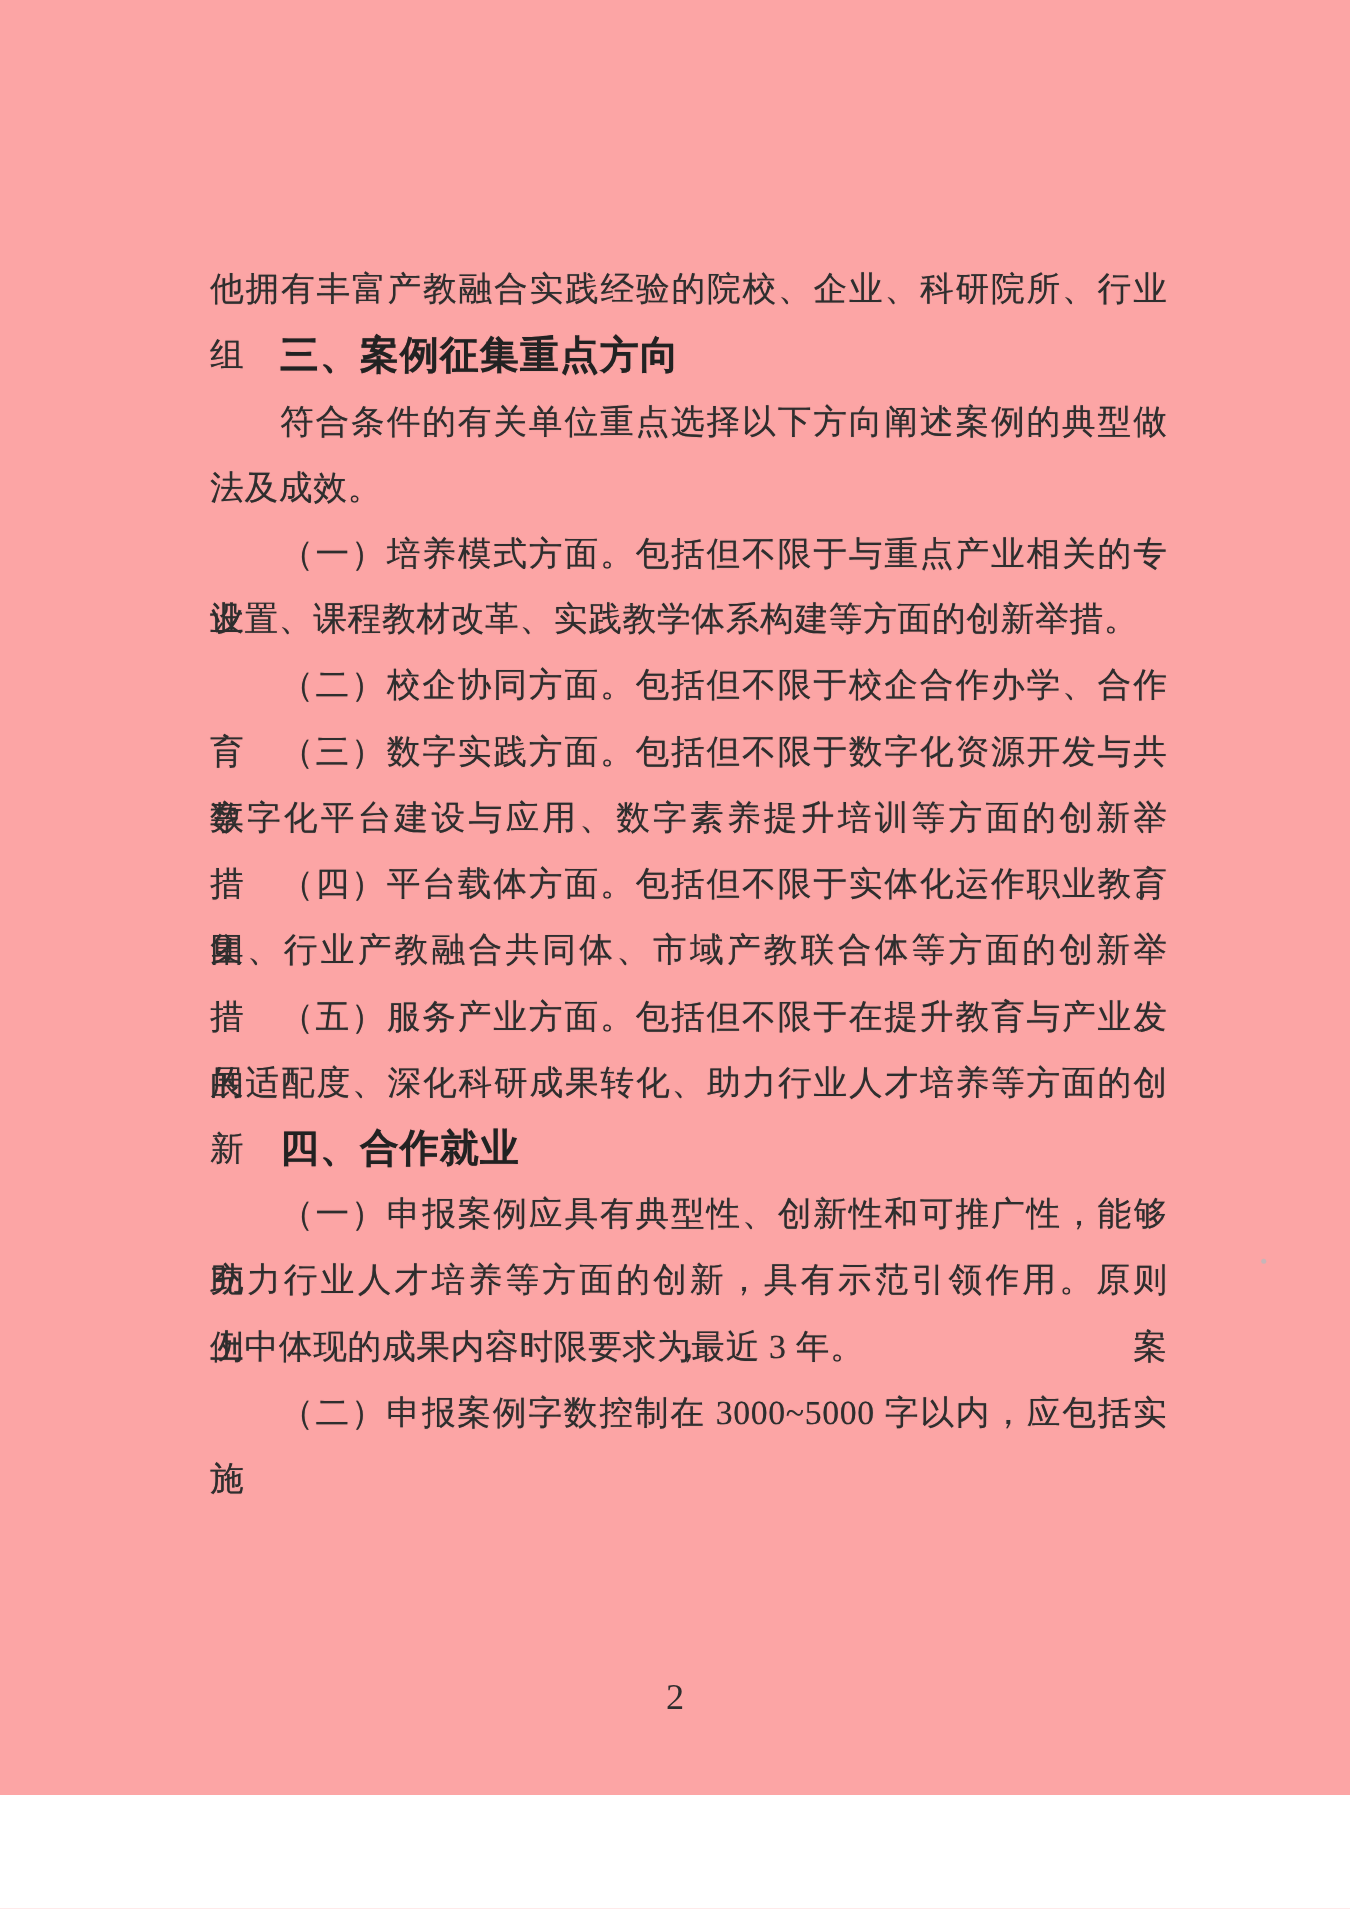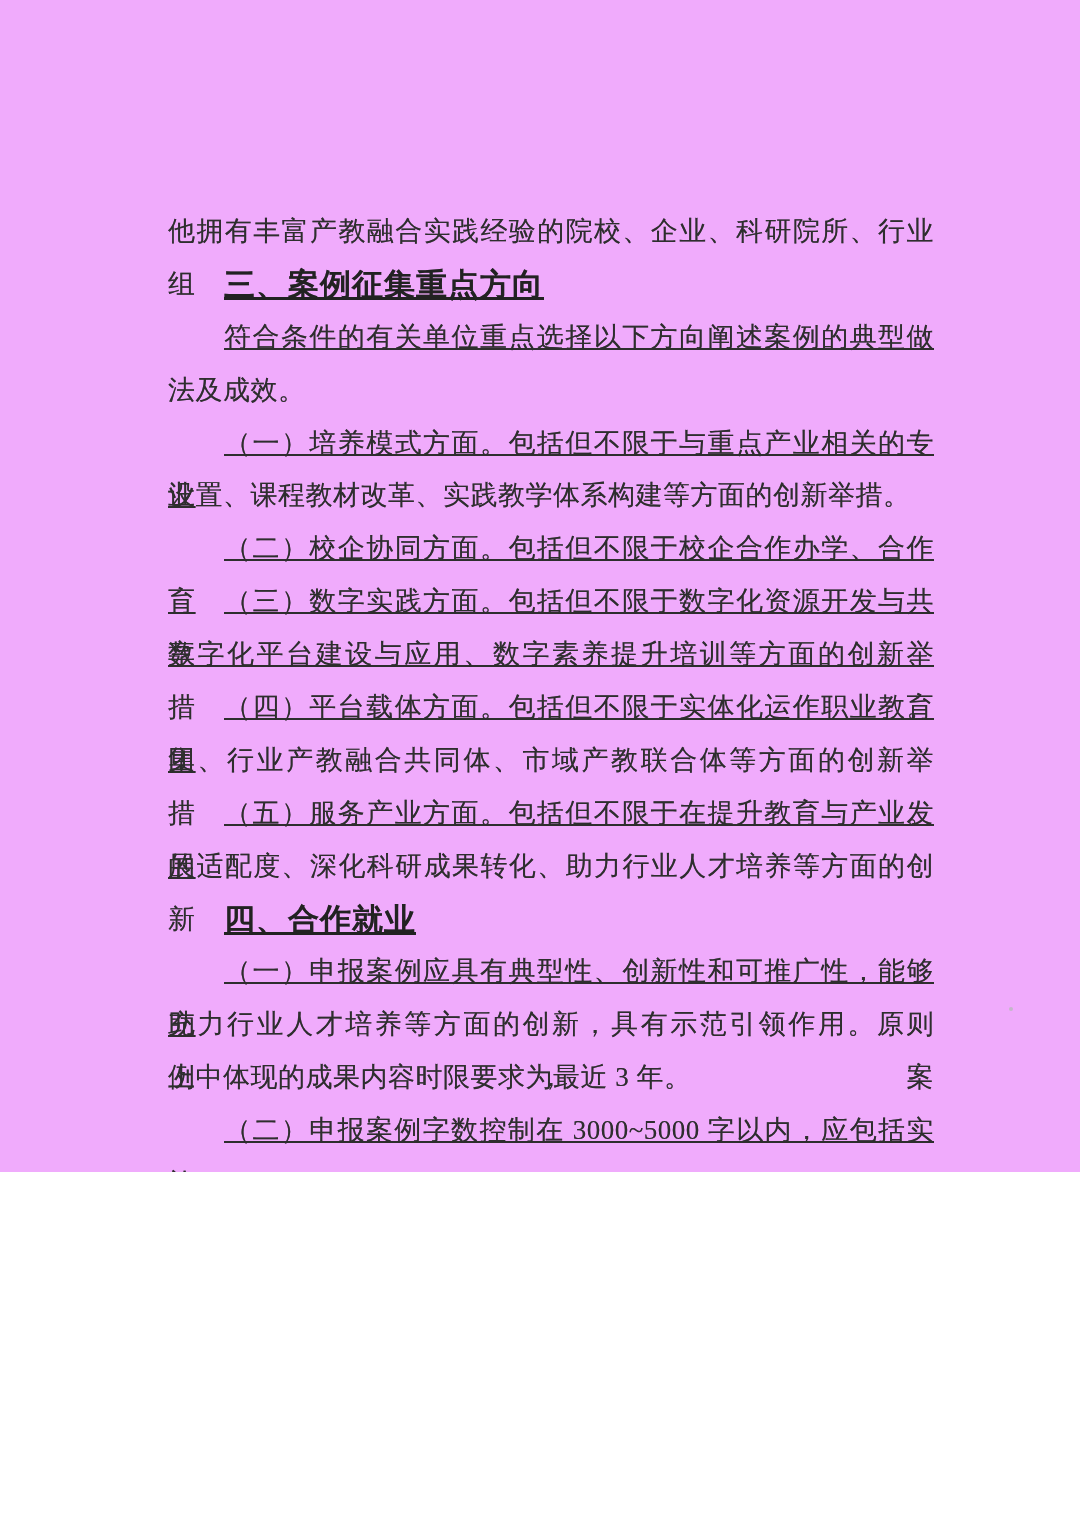--- a/index.html
+++ b/index.html
@@ -3,22 +3,22 @@
 <meta charset="utf-8">
 <style>
   html, body {
     margin: 0;
     padding: 0;
     background: #ffffff;
   }
   .page {
     position: relative;
     width: 1080px;
-    height: 1172px;
-    background: #f0abfc;
+    height: 1436px;
+    background: #fca5a5;
     overflow: hidden;
     font-family: "Liberation Serif", "DejaVu Serif", serif;
   }
   .text-column {
     position: absolute;
     left: 168px;
     top: 205px;
     width: 766px;
   }
   .line {
@@ -30,21 +30,20 @@
     white-space: nowrap;
     text-shadow: 0 0 0.6px rgba(40,40,40,0.55);
   }
   .line.full {
     white-space: normal;
     text-align: justify;
     text-align-last: justify;
   }
   .line.indent {
     text-indent: 56px;
-    text-decoration: underline;
   }
   .line.heading {
     font-family: "DejaVu Sans", "Liberation Sans", sans-serif;
     font-weight: 700;
     font-size: 31px;
     color: #222222;
     letter-spacing: 1px;
   }
   .page-number {
     position: absolute;

